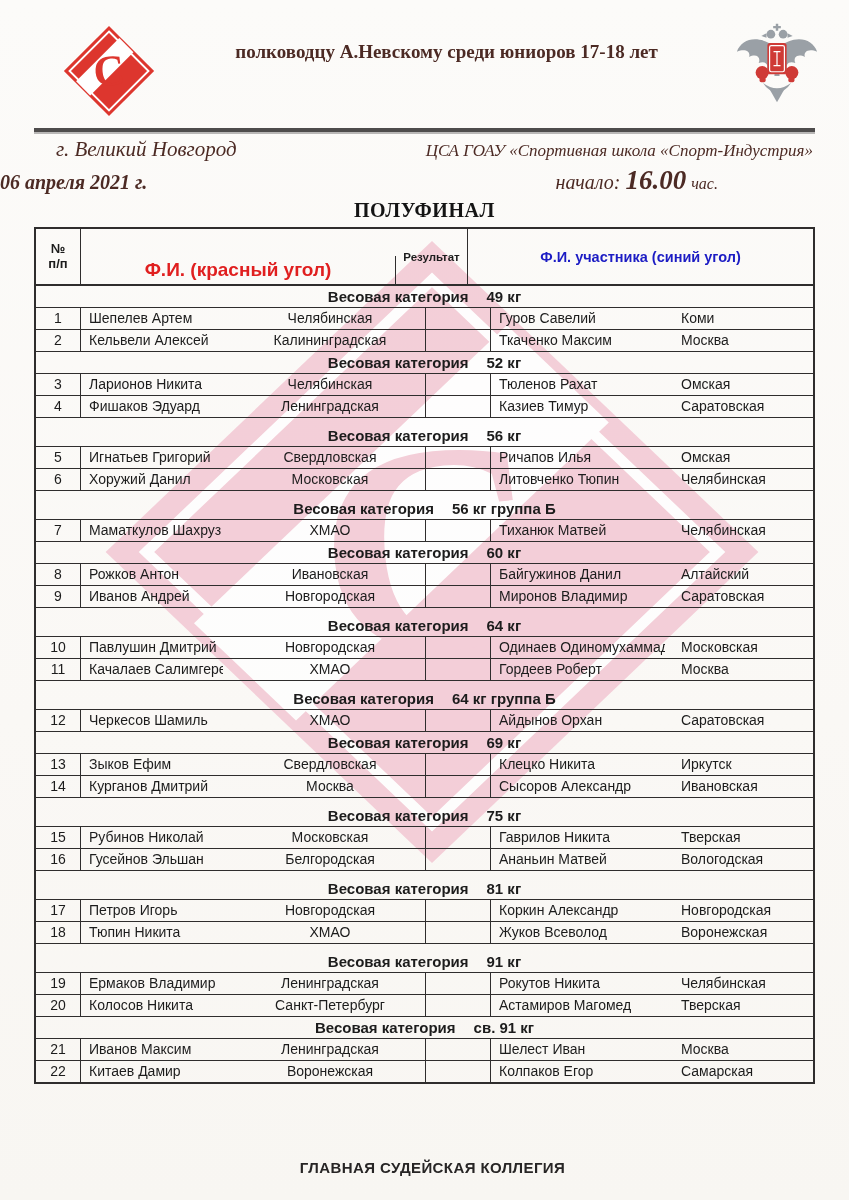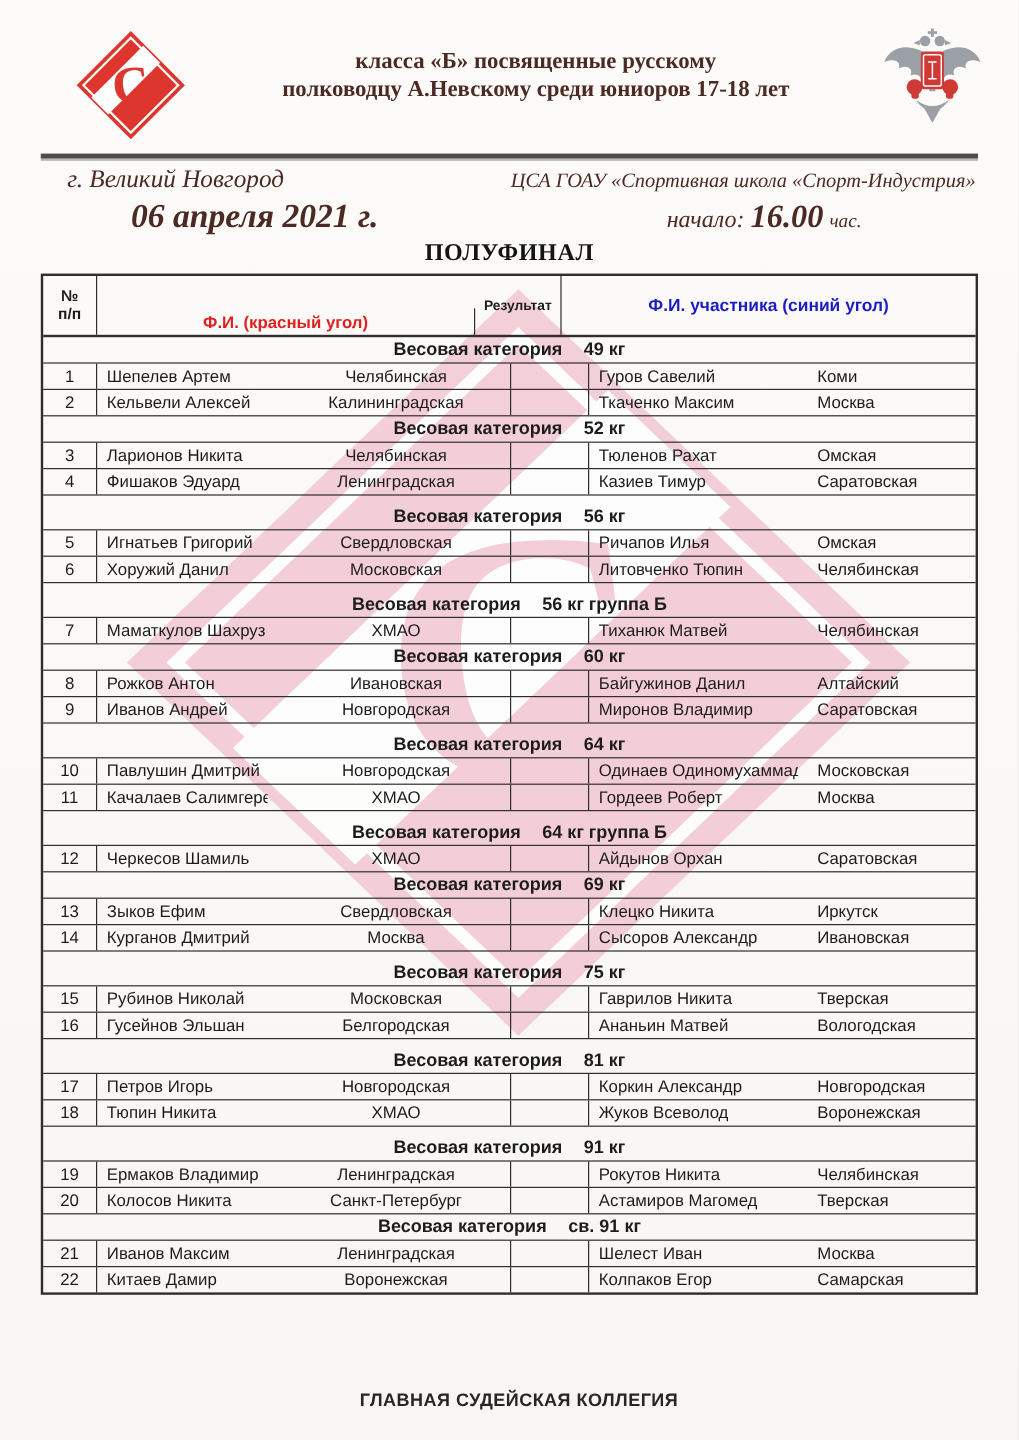--- a/index.html
+++ b/index.html
@@ -18,34 +18,34 @@
   .titles{flex:1; text-align:center; font-family:"Liberation Serif",serif; font-weight:bold;
           font-size:19px; line-height:1.22; color:#4c2a24; padding-top:16px;}
   .rule{position:relative; z-index:1; margin:10px 34px 0 34px; height:4px; background:#4e4c4c;
         box-shadow:0 2px 0 rgba(130,128,128,.55);}
   .meta1{position:relative; z-index:1; display:flex; justify-content:space-between; align-items:baseline;
          padding:5px 36px 0 56px; font-family:"Liberation Serif",serif; font-style:italic; color:#4c2a24;}
   .city{font-size:21px;}
   .venue{font-size:17px;}
   .meta2{position:relative; z-index:1; display:grid; grid-template-columns:1fr 1fr; align-items:baseline;
          padding-top:3px; font-family:"Liberation Serif",serif; color:#4c2a24;}
-  .date{text-align:center; font-style:italic; font-weight:bold; font-size:28px;}
+  .date{font-style:italic; font-weight:bold; font-size:20px;}
   .start{text-align:center; font-style:italic; font-size:20px;}
   .start .time{font-size:27px; font-weight:bold; font-style:italic;}
   .start .unit{font-size:16px;}
   .stage{position:relative; z-index:1; text-align:center; font-family:"Liberation Serif",serif;
          font-weight:bold; font-size:20px; letter-spacing:.6px; color:#141414; padding:3px 0 5px;}
   
   .doc-table{position:relative; z-index:1; margin:0 34px; border:2px solid #2f2d2d; background:transparent;}
   .thead{display:grid; grid-template-columns:45px 315px 72px 1fr; border-bottom:2px solid #2f2d2d;
          text-align:center; font-weight:bold;}
   .thead .hc{border-right:1.6px solid #2f2d2d; padding:3px 2px; display:flex; flex-direction:column; justify-content:center;}
   .thead .hc:last-child{border-right:none;}
   .h-num{font-size:13px; line-height:1.15;}
-  .h-red{color:#e01f1f; font-size:14px;margin-top:27px;}
+  .h-red{color:#e01f1f; font-size:19px;margin-top:27px;}
   .h-result{font-size:11.5px;}
   .h-blue{color:#1c1cc4; font-size:14.5px;}
   .cat-row{border-bottom:1.5px solid #2f2d2d; text-align:center; font-weight:bold; font-size:15px;
            line-height:17px; padding:2px 0 2px;}
   .cat-row.gapped{padding-top:9px;}
   .cat-row .weight{margin-left:18px;}
   .data-row{display:grid; grid-template-columns:45px 345px 65px 1fr; border-bottom:1.5px solid #2f2d2d;
             height:21px; line-height:20px; font-size:14px;}
   .data-row:last-child, .cat-row:last-child{border-bottom:none;}
   .cell{border-right:1.5px solid #2f2d2d; overflow:hidden; white-space:nowrap;}
@@ -81,21 +81,20 @@
   </svg>
 
   <div class="header">
     <svg class="logo-left spartak" viewBox="0 0 100 100" aria-hidden="true">
       <polygon class="dia" points="50,2 98,50 50,98 2,50"></polygon>
       <polygon class="inner" points="50,8 92,50 50,92 8,50" stroke-width="2"></polygon>
       <polygon class="stripe" points="15,61 61,15 76,30 30,76"></polygon>
       <text class="cglyph" x="50" y="65" text-anchor="middle" font-size="46" font-weight="bold" transform="rotate(-6 50 50)">C</text>
     </svg>
     <div class="titles">
-      <div>класса «Б» посвященные русскому</div>
       <div>полководцу А.Невскому среди юниоров 17-18 лет</div>
     </div>
     <svg class="logo-right" viewBox="0 0 100 110" aria-hidden="true">
       <g fill="#9aa0a6">
         <path d="M50 30 C30 14 10 18 4 34 C14 30 20 34 18 40 C26 36 32 40 29 47 C36 44 41 48 38 55 C44 52 48 56 47 62 L50 62 Z"></path>
         <path d="M50 30 C70 14 90 18 96 34 C86 30 80 34 82 40 C74 36 68 40 71 47 C64 44 59 48 62 55 C56 52 52 56 53 62 L50 62 Z"></path>
         <circle cx="43" cy="14" r="5"></circle>
         <circle cx="57" cy="14" r="5"></circle>
         <polygon points="38,13 32,16 38,18"></polygon>
         <polygon points="62,13 68,16 62,18"></polygon>

